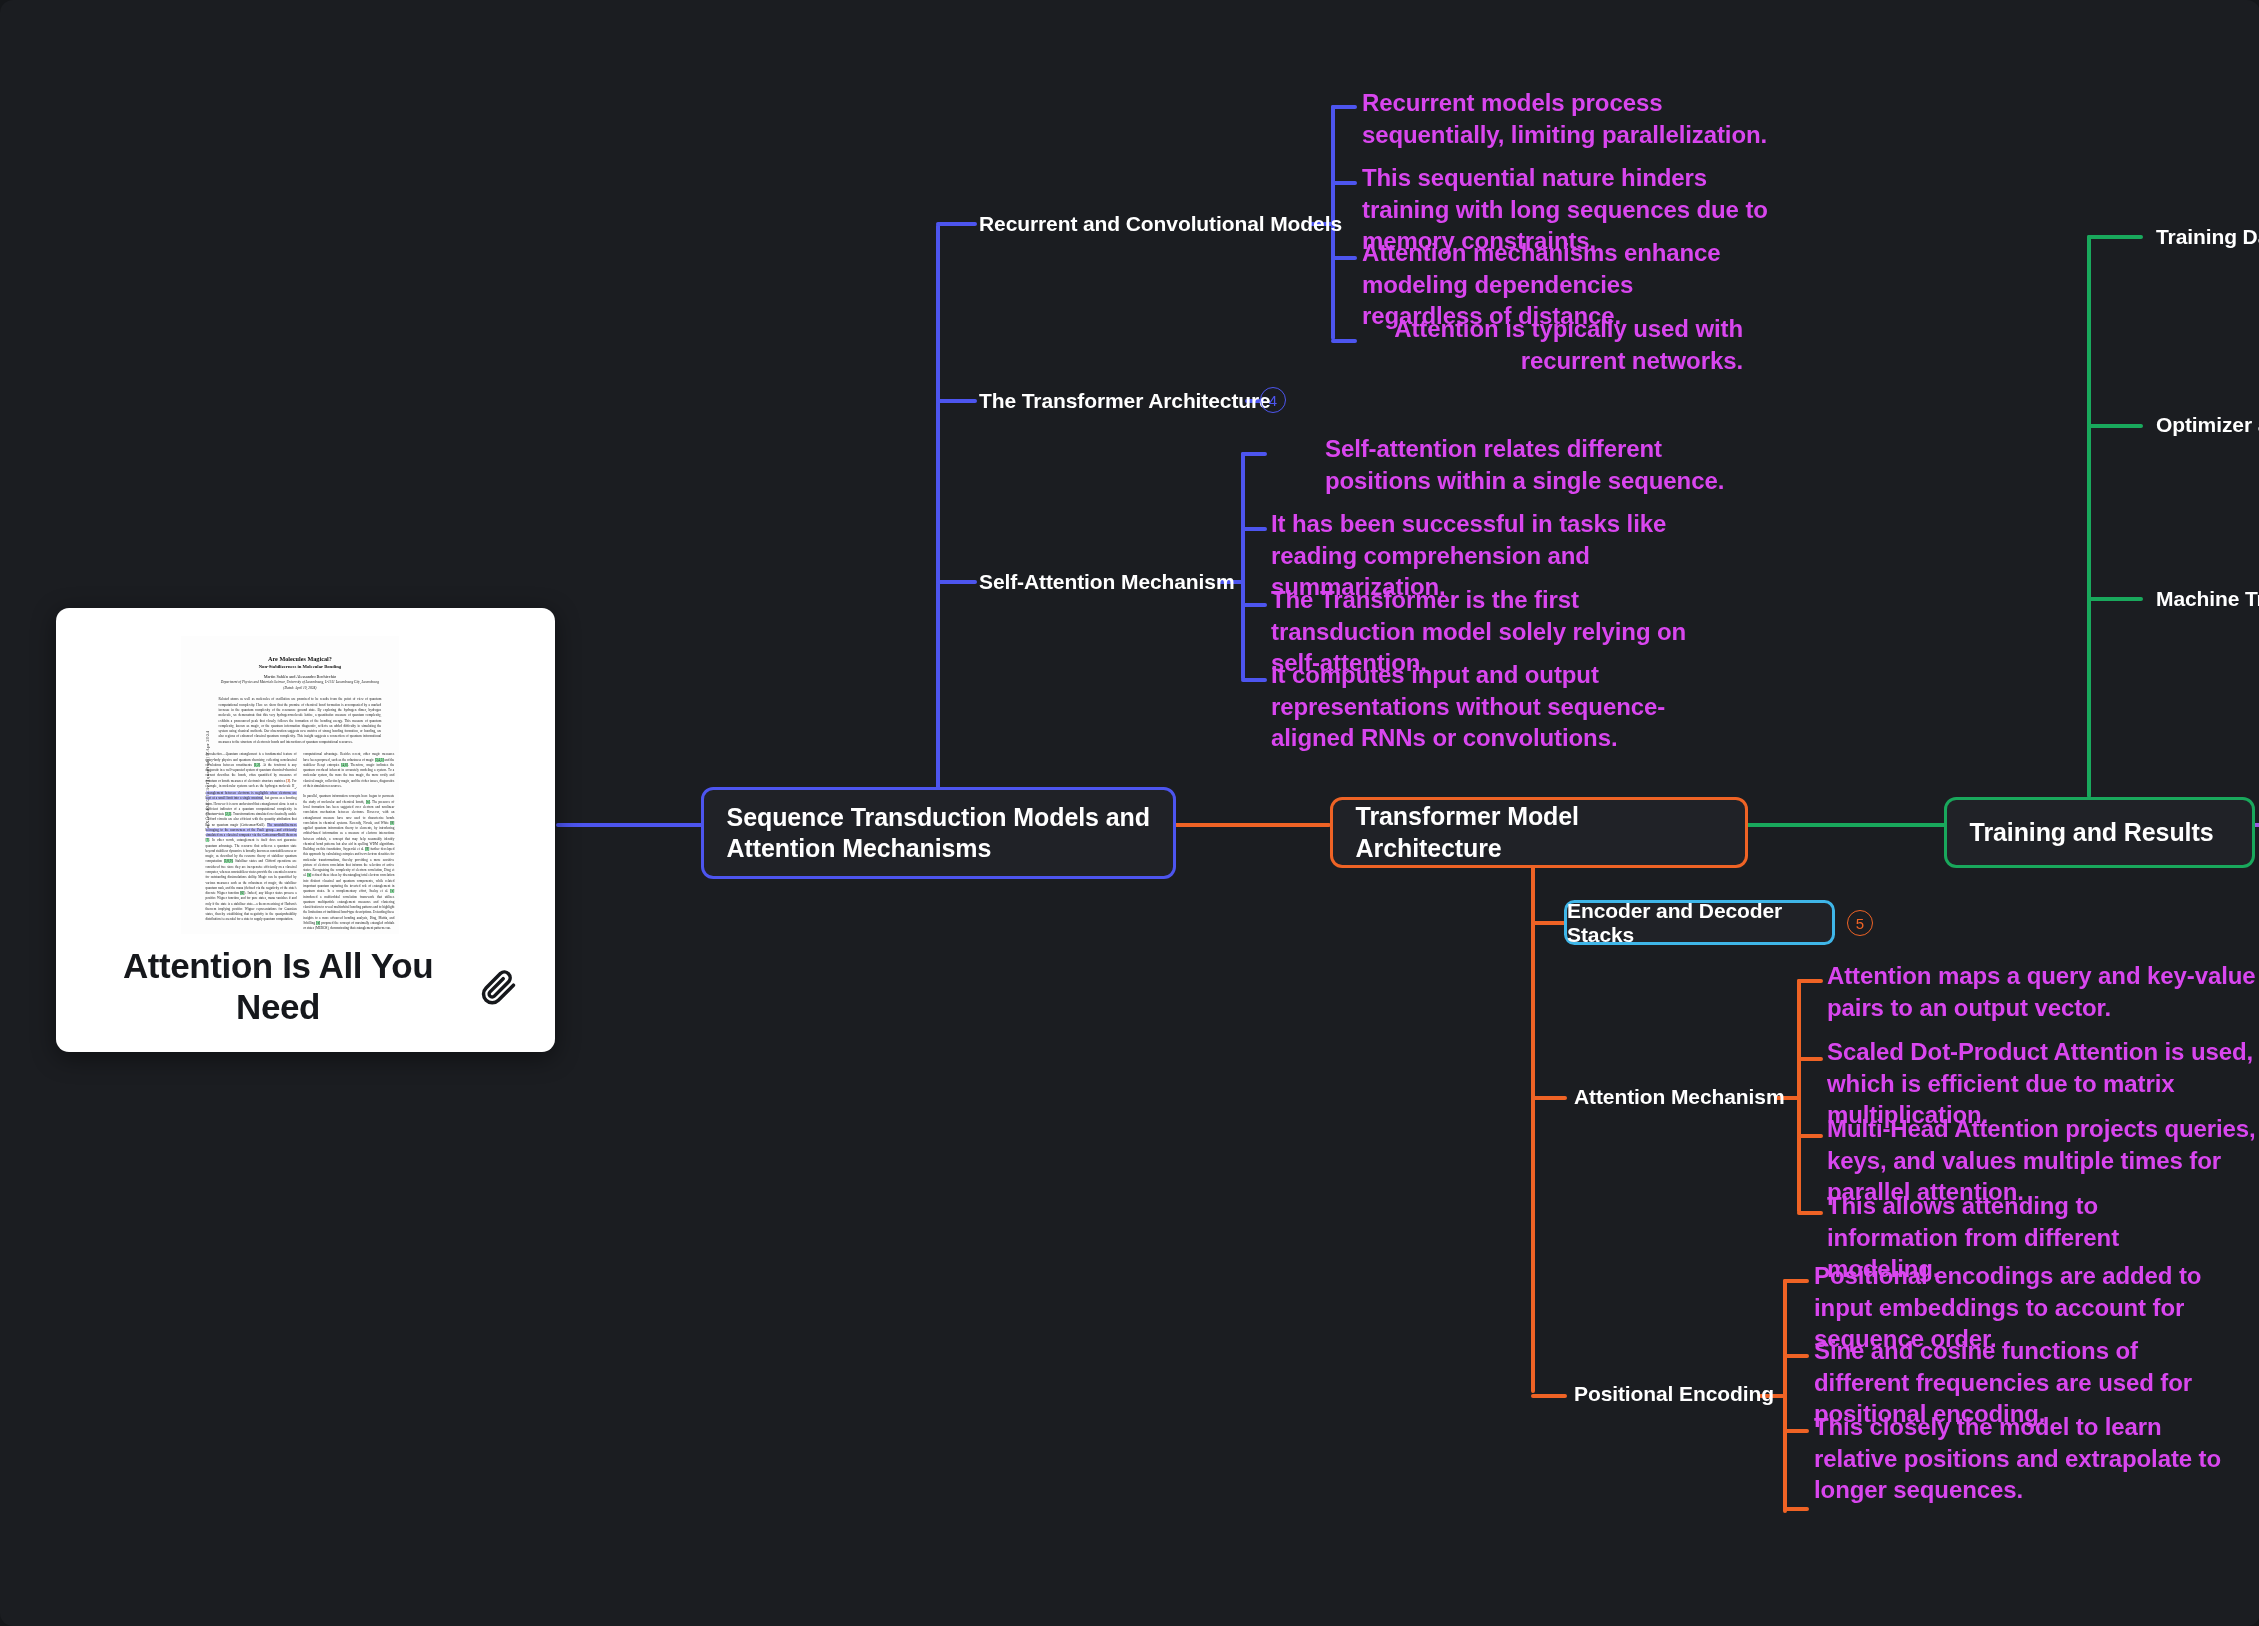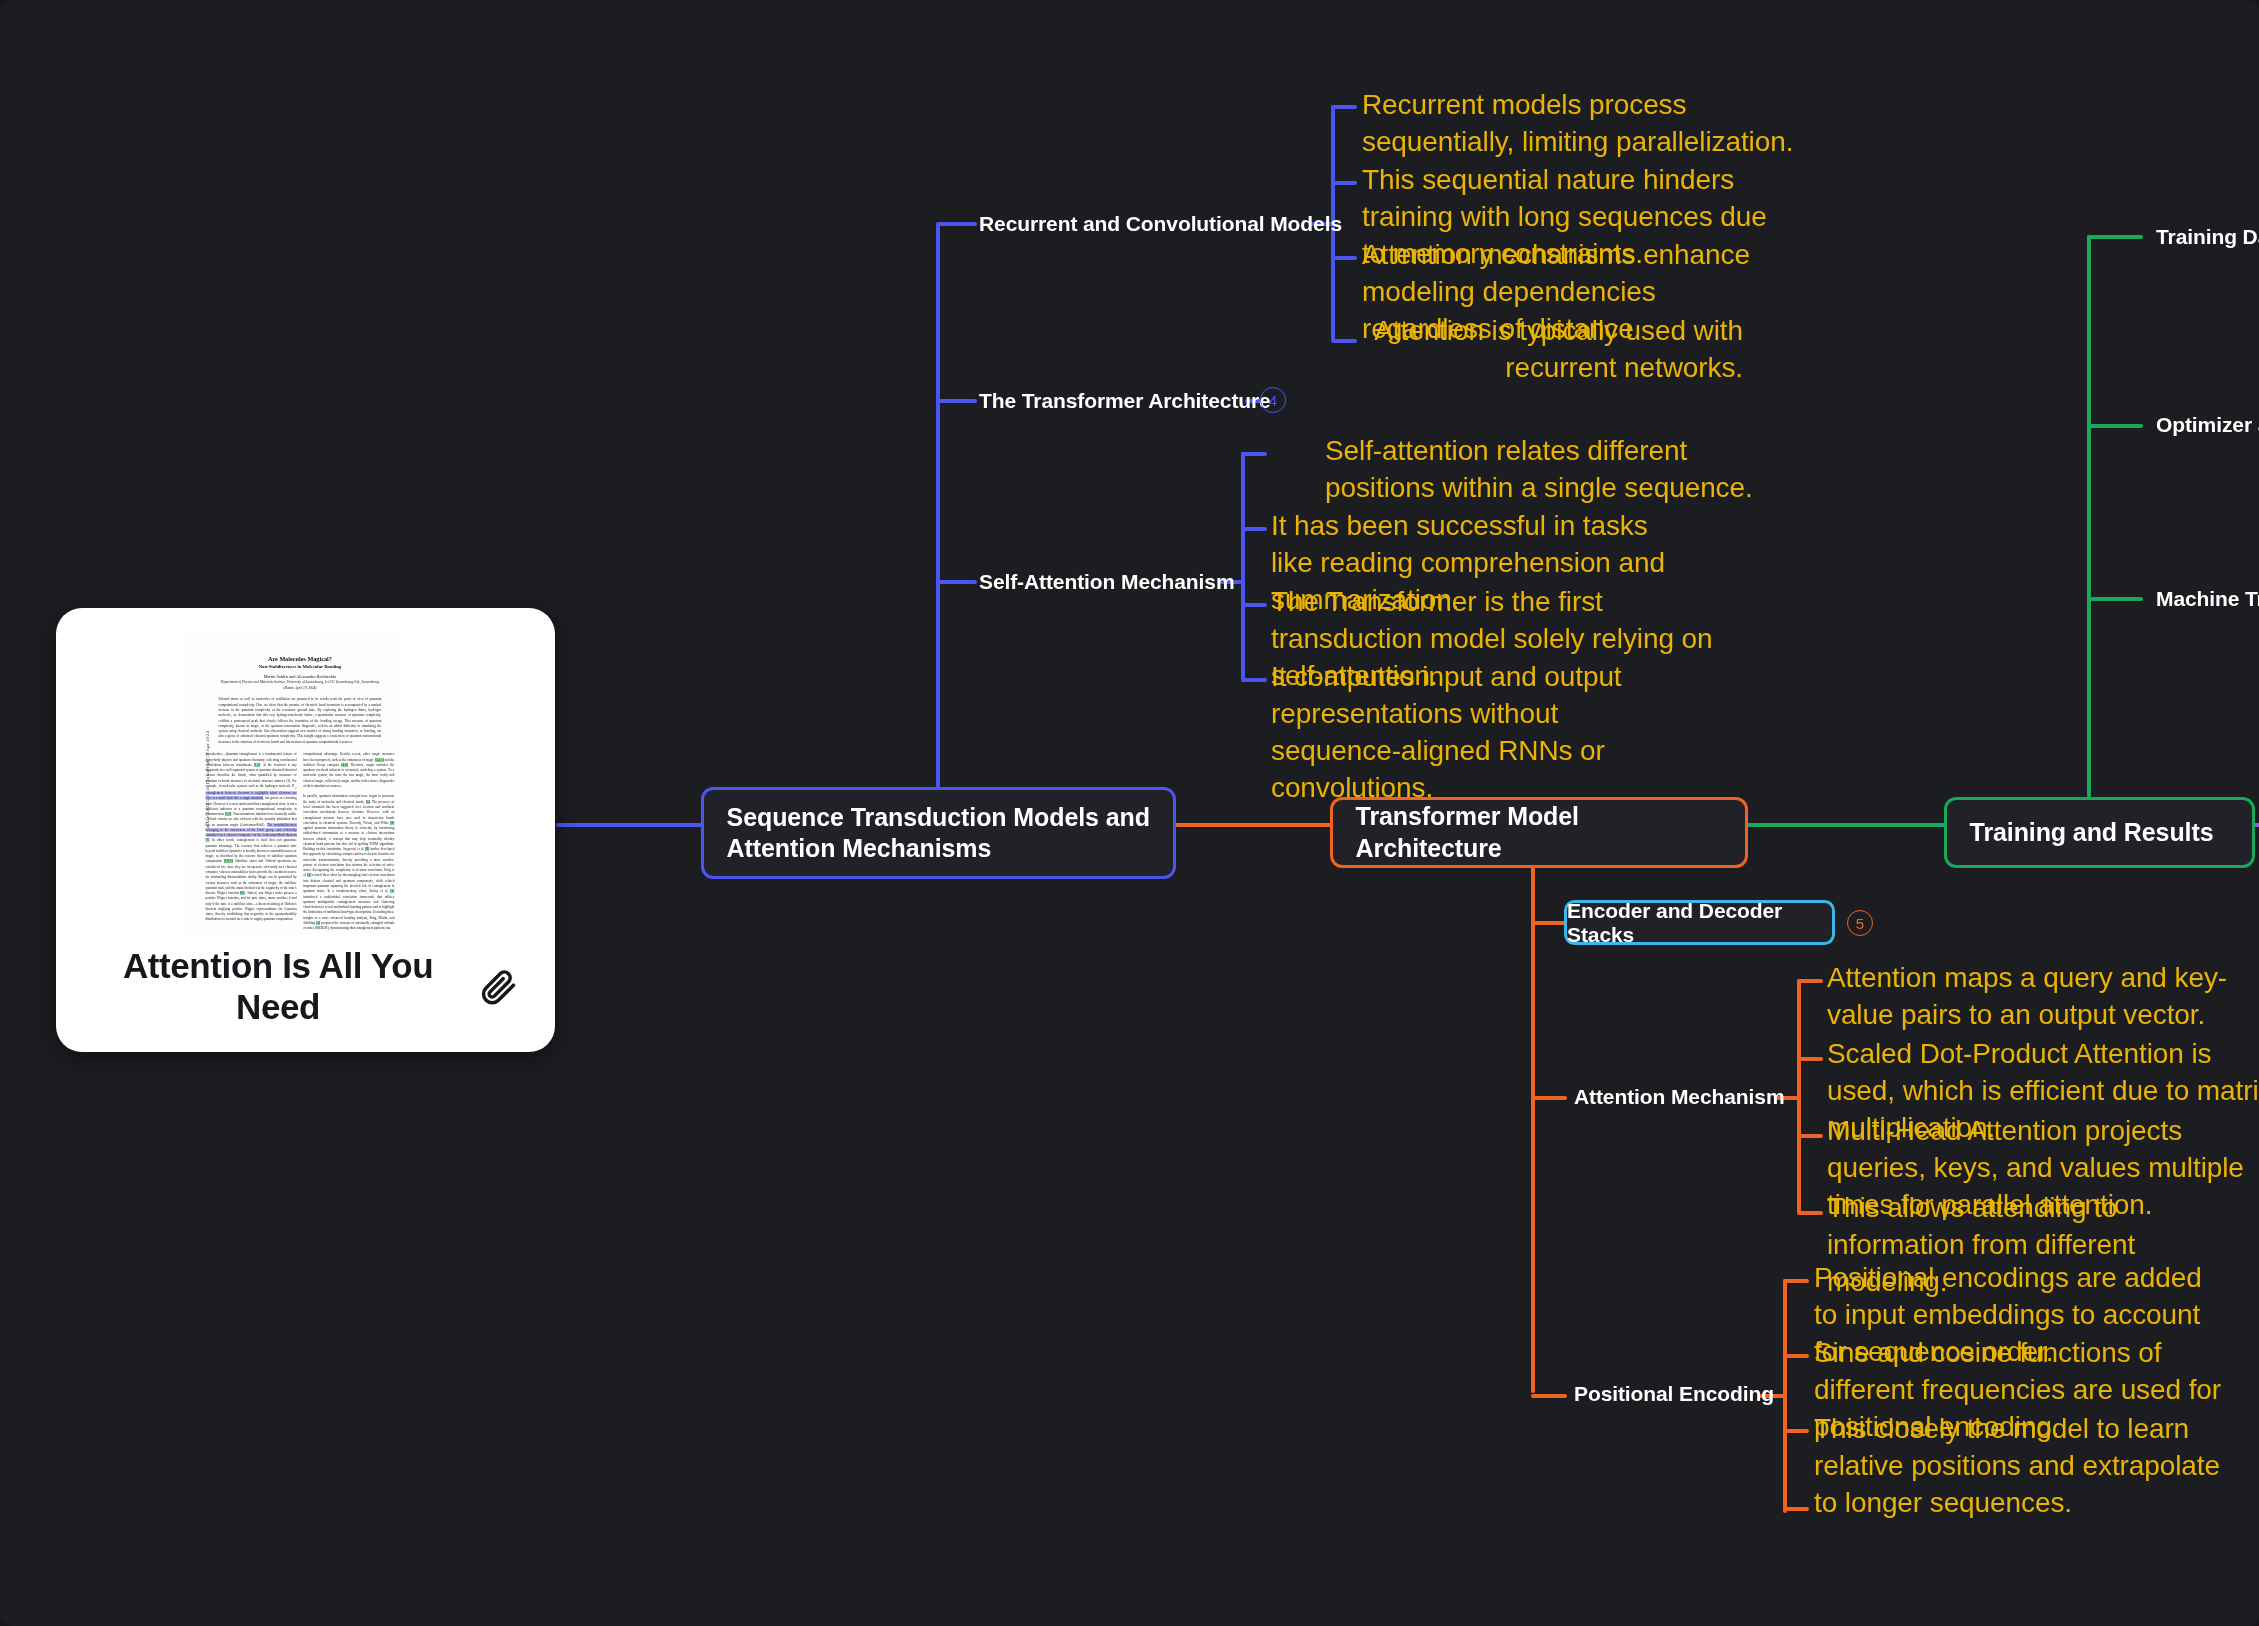--- a/index.html
+++ b/index.html
@@ -24,21 +24,21 @@
   }
   .hline { position: absolute; height: 3.8px; border-radius: 1.9px; }
   .vline { position: absolute; width: 3.8px; border-radius: 1.9px; }
 
   
   #root-card {
     position: absolute;
     left: 56px; top: 608px;
     width: 499px; height: 444px;
     background: #ffffff;
-    border-radius: 26px;
+    border-radius: 13px;
     box-shadow: 0 5.6px 24.5px rgba(0,0,0,.45);
     overflow: hidden;
   }
   #root-thumb {
     position: absolute;
     left: 125px; top: 28px;
     width: 218px; height: 298px;
     background: #fdfdfd;
     overflow: hidden;
     font-family: "Liberation Serif", serif;
@@ -145,23 +145,23 @@
     color: #fff;
     font-weight: bold;
     font-size: 21px;
     white-space: nowrap;
     letter-spacing: -0.1px;
   }
 
   
   .leaf {
     position: absolute;
-    color: #eab308;
-    font-weight: normal;
-    font-size: 28px;
+    color: #d946ef;
+    font-weight: bold;
+    font-size: 24px;
     line-height: 1.32;
     letter-spacing: -0.1px;
   }
 
   
   .badge {
     position: absolute;
     width: 26px; height: 26px;
     border-radius: 50%;
     border: 1.9px solid currentColor;

